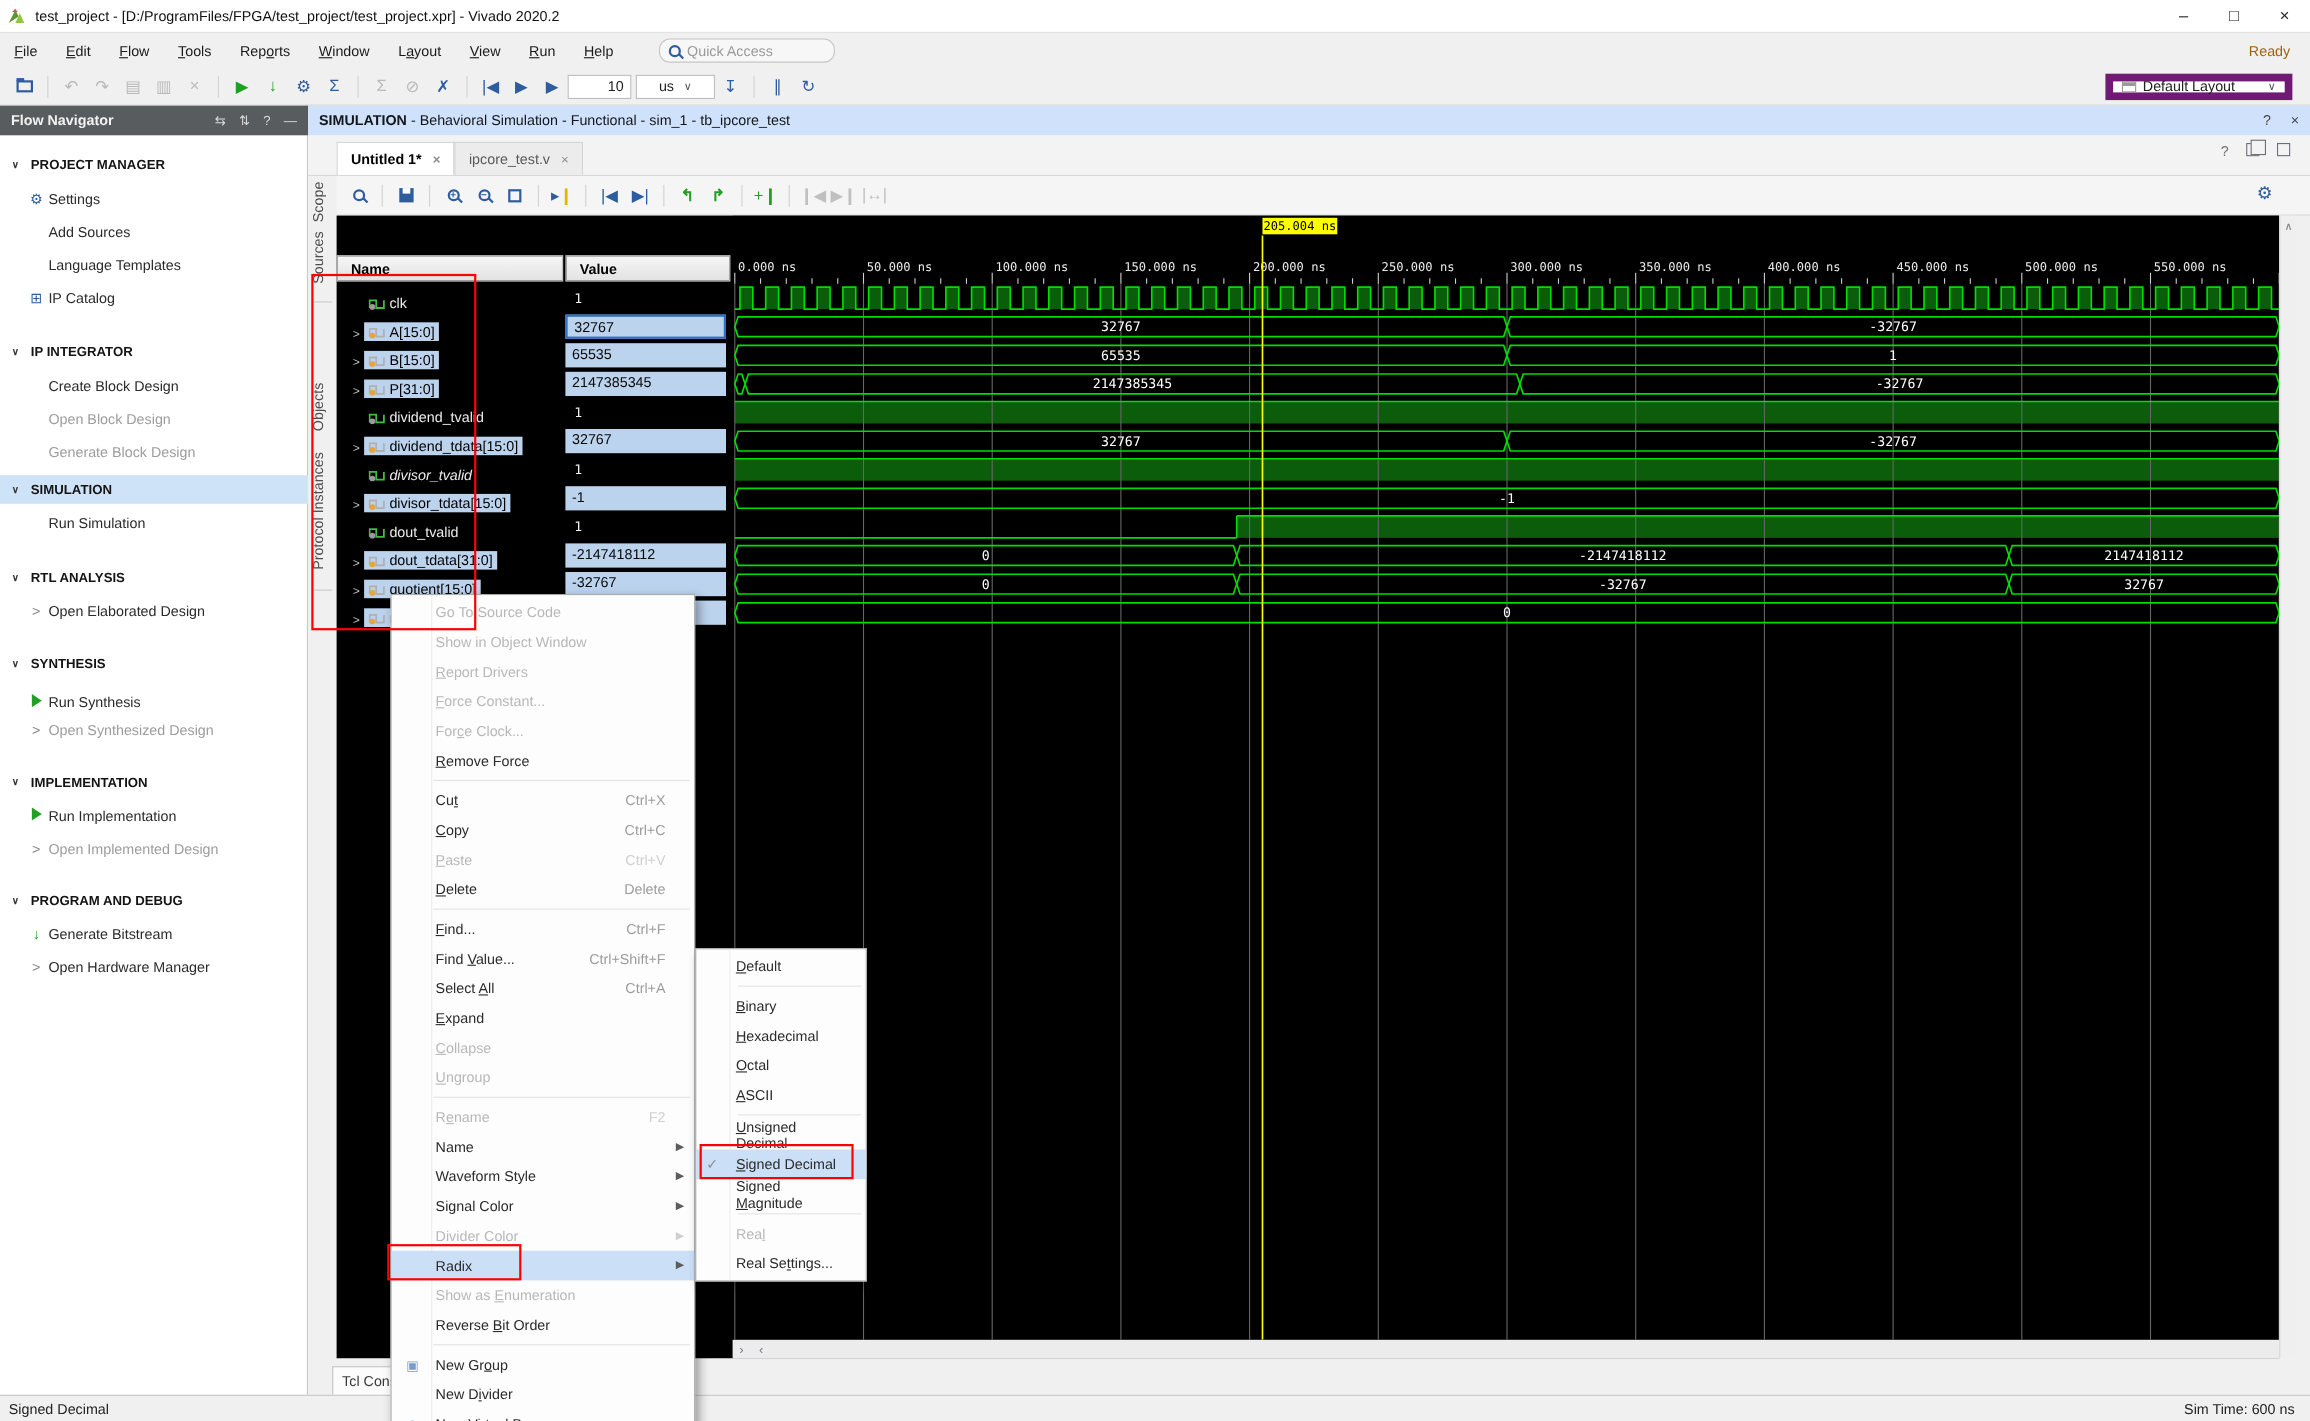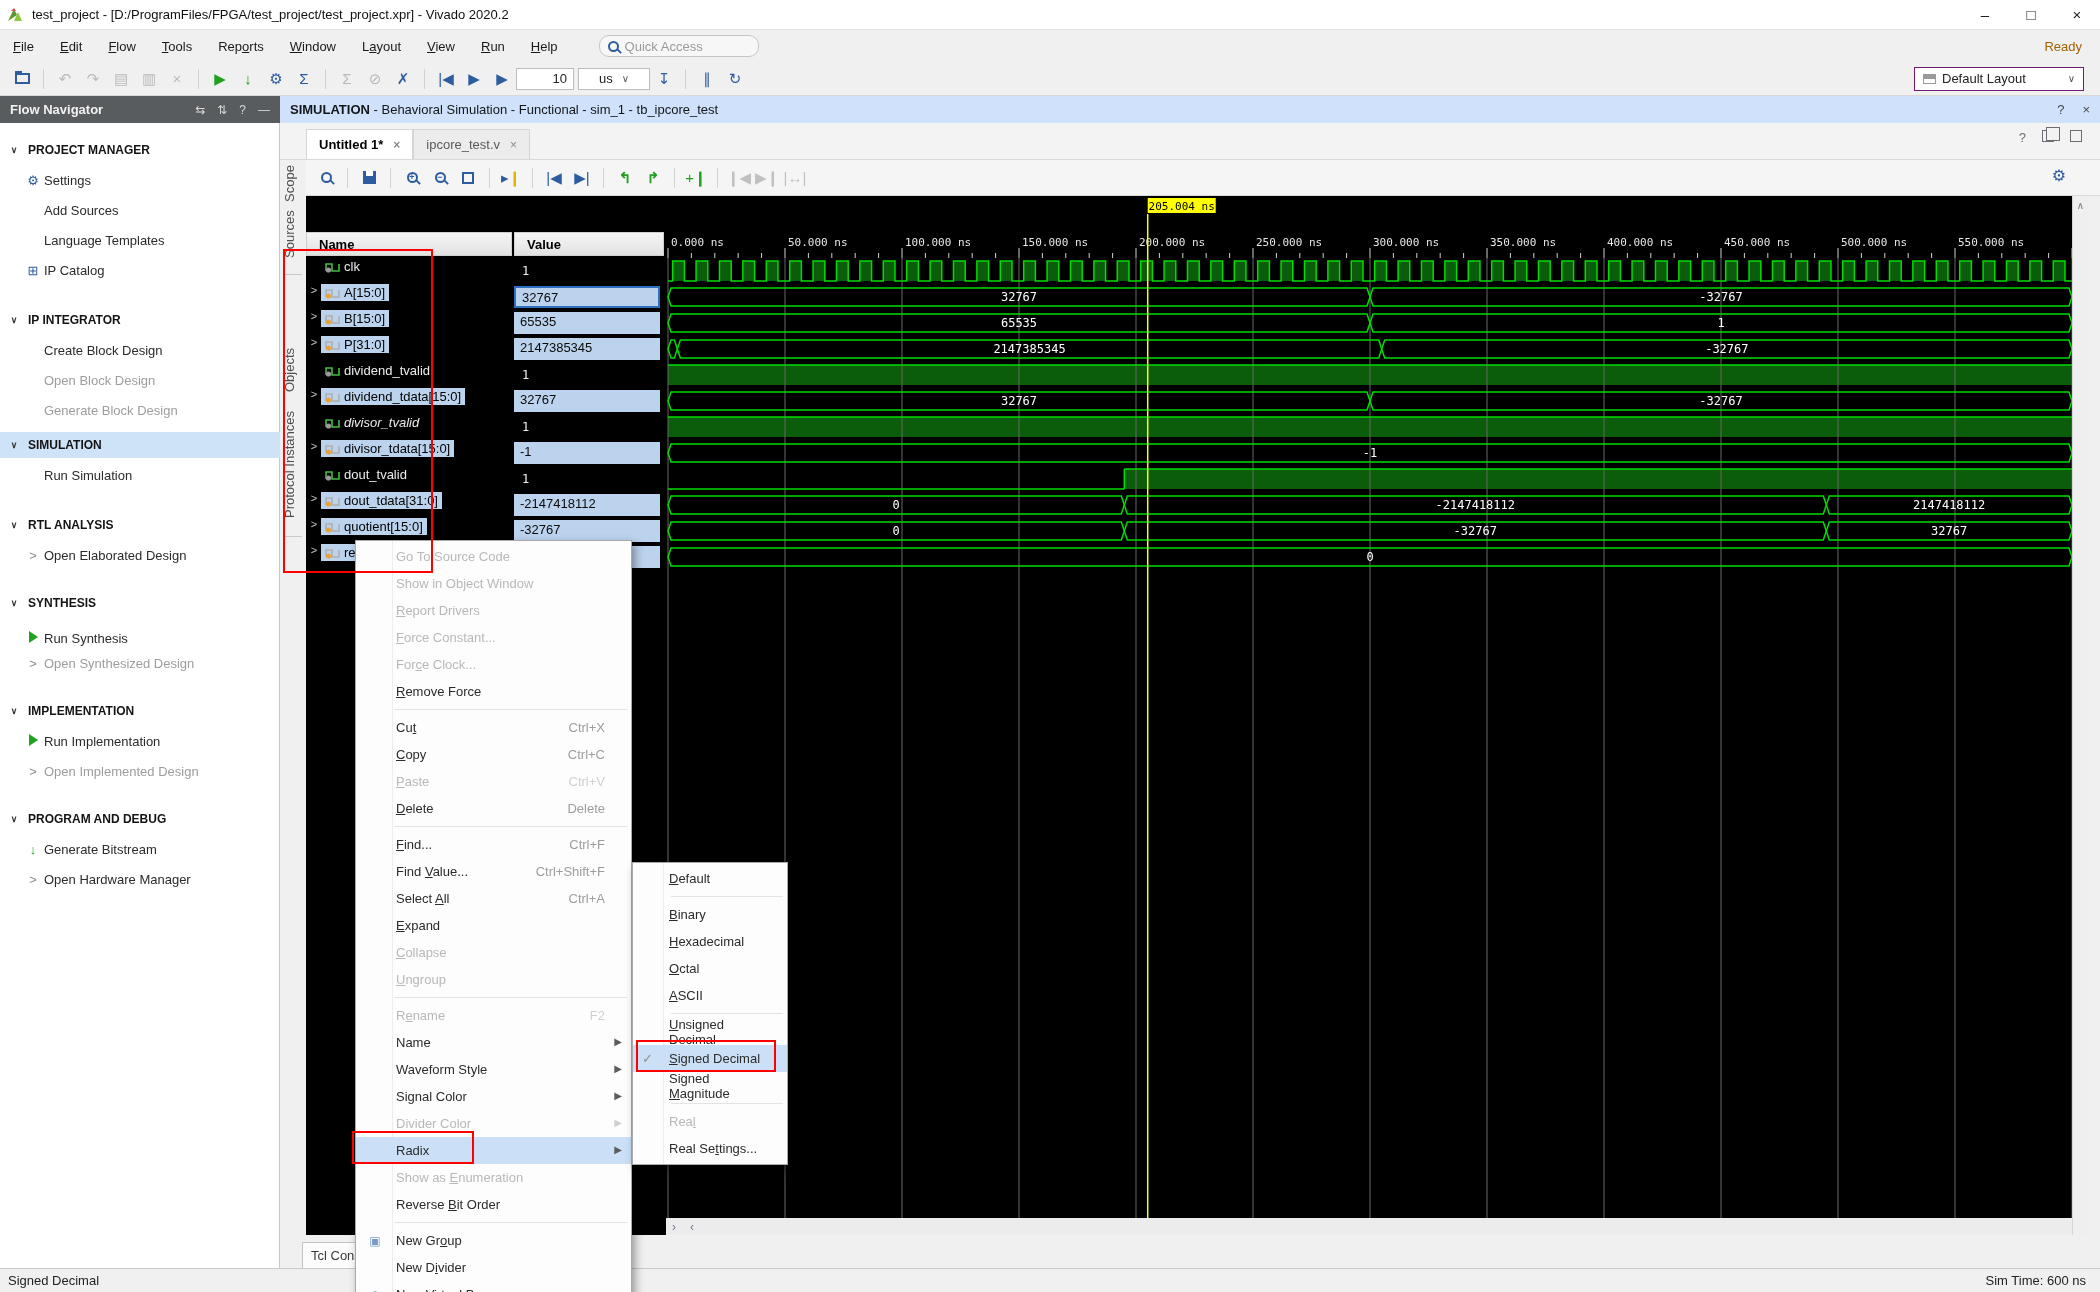--- a/index.html
+++ b/index.html
@@ -17,21 +17,21 @@
   #quick-access{margin-left:28px;width:160px;height:22px;border:1px solid #c6c6c6;border-radius:10px;display:flex;align-items:center;padding:0 8px;background:#f7f7f7;color:#9a9a9a;gap:6px}
   #ready{margin-left:auto;margin-right:18px;color:#a16207}
   #toolbar{left:0;top:62px;width:2100px;height:34px;background:#f0f0f0;border-bottom:1px solid #d8d8d8;display:flex;align-items:center;padding-left:8px}
   .tbtn{min-width:26px;height:26px;display:flex;align-items:center;justify-content:center;font-size:15px;margin:0 1px;color:#2d5d9f}
   .tbtn.gray{color:#b9b9b9}
   .tbtn.green{color:#1ea11e}
   .tsep{width:1px;height:20px;background:#d2d2d2;margin:0 7px}
   #time-input{width:58px;height:22px;border:1px solid #bdbdbd;background:#fff;text-align:right;padding-right:6px;line-height:20px}
   #time-unit{width:72px;height:22px;border:1px solid #bdbdbd;background:#fff;margin-left:4px;display:flex;align-items:center;padding:0 20px}
   #time-unit .v{flex:1}
-  #layout-combo{margin-left:auto;margin-right:16px;width:170px;height:24px;border:1px solid #701a75;background:#fff;display:flex;align-items:center;padding:0 8px;gap:6px}
+  #layout-combo{margin-left:auto;margin-right:16px;width:170px;height:24px;border:7px solid #701a75;background:#fff;display:flex;align-items:center;padding:0 8px;gap:6px}
   #layout-combo .v{flex:1}
   .grid-ico{width:13px;height:10px;border:1px solid #9a9a9a;background:linear-gradient(#9a9a9a 0 45%,#fff 45%)}
   .mag{display:inline-block;width:11px;height:11px;border:2px solid #2d5d9f;border-radius:50%;position:relative;font-size:9px;line-height:7px;text-align:center;color:#2d5d9f;font-weight:bold}
   .mag::after{content:"";position:absolute;width:6px;height:2px;background:#2d5d9f;transform:rotate(45deg);right:-5px;bottom:-2px}
   .disk{display:inline-block;width:13px;height:13px;background:#2d5d9f;position:relative}
   .disk::after{content:"";position:absolute;left:3px;top:0;width:7px;height:5px;background:#fff}
   .folder{display:inline-block;width:15px;height:11px;border:2px solid #2d5d9f;position:relative}
   .folder::before{content:"";position:absolute;left:-2px;top:-4px;width:7px;height:3px;background:#2d5d9f}
   .fit{display:inline-block;width:12px;height:12px;border:2px solid #2d5d9f}
   
@@ -59,21 +59,21 @@
   
   .vtab{position:absolute;left:282px;width:22px;writing-mode:vertical-rl;transform:rotate(180deg);color:#4d4d4d;font-size:13px;text-align:center}
   .vsep{position:absolute;left:284px;width:18px;border-top:1px solid #c9c9c9}
   
   #wavetoolbar{left:306px;top:160px;width:1794px;height:36px;background:#f5f5f5;border-bottom:1px solid #d8d8d8;display:flex;align-items:center;padding-left:6px}
   #wavegear{position:absolute;right:34px;top:166px;color:#2d5d9f;font-size:16px}
   
   #waveblack{left:306px;top:196px;width:1766px;height:1039px;background:#000}
   .colhdr{position:absolute;top:232px;height:24px;background:linear-gradient(#f6f6f6,#e2e2e2);border:1px solid #cfcfcf;color:#000;font-weight:bold;display:flex;align-items:center;padding-left:12px}
   #rowlayer{position:absolute;left:0;top:0}
-  .sigrow{position:absolute;left:303px;width:206px;height:26px;display:flex;align-items:flex-start;color:#ececec;overflow:hidden}
+  .sigrow{position:absolute;left:313px;width:206px;height:26px;display:flex;align-items:flex-end;color:#ececec;overflow:hidden}
   .sigrow .exp{width:14px;margin-left:4px;color:#c8c8c8;font-size:11px;text-align:center}
   .chip{display:flex;align-items:center;gap:4px;padding:1px 4px}
   .chip.sel{background:#bcd3ee;color:#000}
   .valrow{position:absolute;left:514px;width:150px;height:26px;display:flex;align-items:center}
   .valchip{width:146px;height:22px;background:#bcd3ee;color:#0a0a0a;line-height:20px;padding-left:6px}
   .valchip.focus{border:2px solid #2e6fc0}
   .valplain{color:#f2f2f2;padding-left:8px;font-family:"DejaVu Sans Mono",monospace;font-size:12px}
   #wavescroll{left:2072px;top:196px;width:16px;height:1039px;background:#efefef;border-left:1px solid #d5d5d5;text-align:center;color:#787878;font-size:10px;padding-top:4px}
   #hstrip{left:666px;top:1218px;width:1406px;height:17px;background:#ececec;color:#6f7a90;font-size:12px;display:flex;align-items:center;gap:14px;padding-left:6px}
   #tcltab{left:302px;top:1242px;width:96px;height:26px;background:#fcfcfc;border:1px solid #c4c4c4;border-bottom:none;color:#3a3a3a;display:flex;align-items:center;padding-left:8px}

